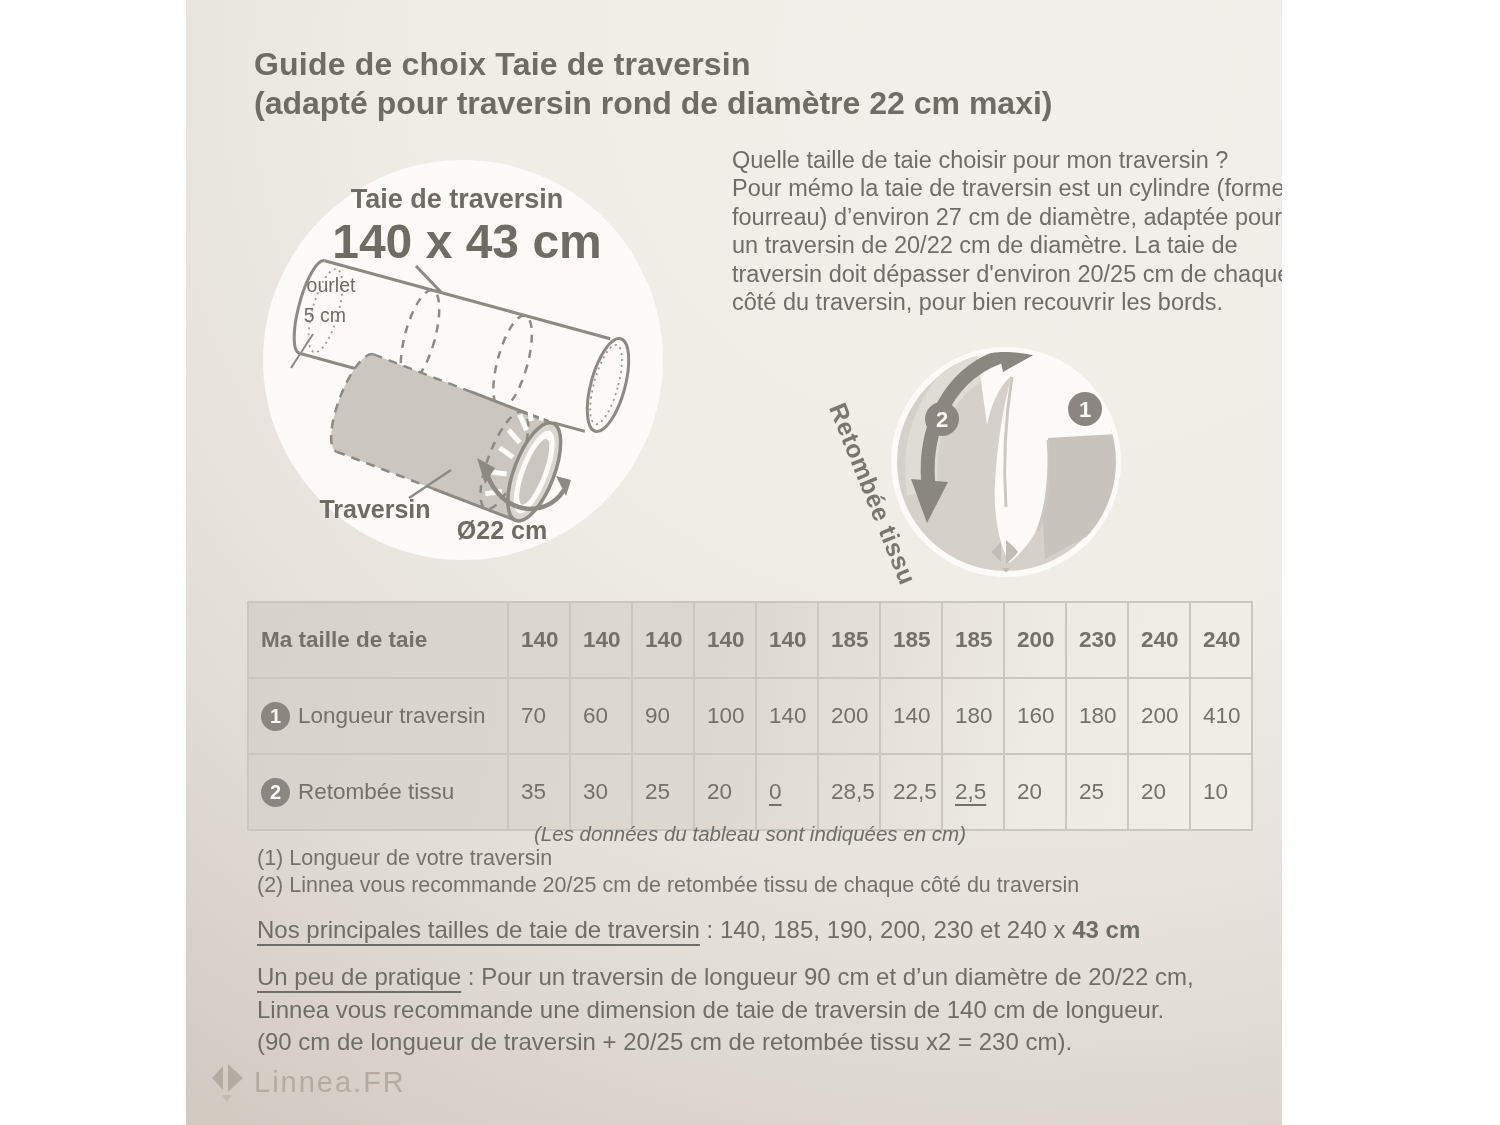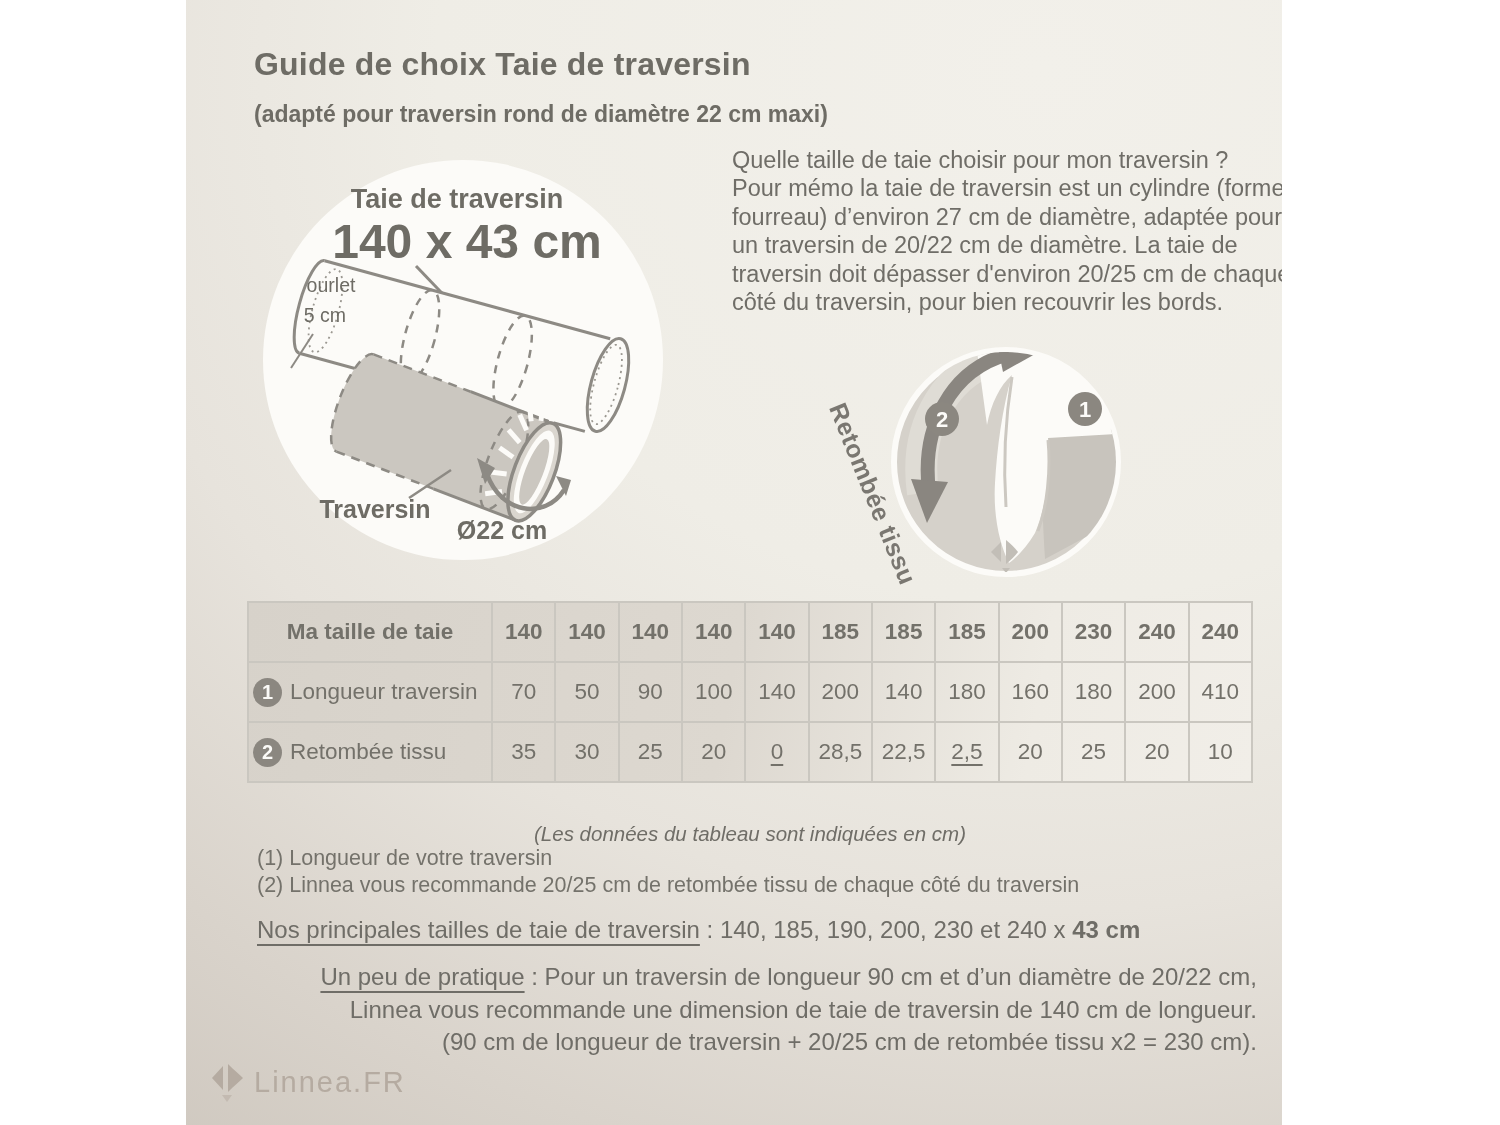--- a/index.html
+++ b/index.html
@@ -9,49 +9,49 @@
   }
   .canvas{
     position:absolute;left:186px;top:0;width:1096px;height:1125px;overflow:hidden;
     background:radial-gradient(145% 125% at 78% 6%,
       #f2f0ea 0%, #efede6 38%, #e7e3dc 60%, #d9d3cb 80%, #cbc4bb 100%);
   }
   .abs{position:absolute;}
   
   .page-title{left:68px;top:46px;}
   .page-title h1{margin:0;font-size:32px;font-weight:700;color:#6e6c65;letter-spacing:0.2px;}
-  .page-title .sub{margin-top:18px;font-size:23px;font-weight:700;color:#6e6c65;}
+  .page-title .sub{margin-top:2px;font-size:32px;font-weight:700;color:#6e6c65;}
   
   .intro{left:506px;top:146px;width:578px;font-size:23.5px;line-height:28.4px;
          color:#6f6d67;white-space:pre-line;margin-left:40px;}
   
   .circle-left{left:75px;top:158px;width:404px;height:404px;}
   .circle-right{left:699px;top:341px;width:242px;height:242px;}
   .retombee{left:664px;top:399px;transform:rotate(68deg);transform-origin:left top;
             font-size:25px;font-weight:700;color:#7a7771;white-space:nowrap;letter-spacing:0.5px;}
   
   table.guide{left:61px;top:601px;width:1006px;border-collapse:collapse;table-layout:fixed;
               position:absolute;font-size:22.5px;color:#73716a;
               background:linear-gradient(100deg,#d7d2ca 0%,#ddd8d0 48%,#eeebe4 78%,#f1eee8 100%);}
-  table.guide td{border:2px solid #cac7c0;height:50px;text-align:center;padding:4px;}
+  table.guide td{border:2px solid #cac7c0;height:50px;padding:12px;}
   table.guide{border:2px solid #a7a39b;}
   td.lblcell{text-align:left;padding-left:45px;}
   td.badgecell{text-align:left;padding-left:8px;}
   .cellflex{display:flex;align-items:center;gap:8px;}
   .badge{display:inline-flex;width:29px;height:29px;border-radius:50%;background:#8b8780;
          color:#fbfaf7;font-size:20px;font-weight:700;align-items:center;justify-content:center;flex:0 0 29px;}
   .bold{font-weight:700;}
   td.xcell{background:#c3bfb8;}
   .u{text-decoration:underline;text-underline-offset:5px;text-decoration-thickness:2px;}
   
   .tbl-note{left:61px;top:822px;width:1006px;text-align:center;font-size:20.5px;
             font-style:italic;color:#6f6d67;}
   .footnotes{left:71px;top:845px;font-size:21.5px;line-height:27px;color:#74726b;}
   .sizes-line{left:71px;top:916px;font-size:24px;color:#6f6d67;}
-  .practice{left:71px;top:961px;font-size:24px;line-height:32.5px;color:#6f6d67;width:1000px;text-align:right;}
+  .practice{left:71px;top:961px;font-size:24px;line-height:32.5px;color:#6f6d67;width:1000px;}
   .ul{ text-decoration:underline;text-underline-offset:6px;text-decoration-thickness:1.5px;}
   .logo{left:22px;top:1060px;display:flex;align-items:center;gap:8px;color:#b5aba1;text-align:center;}
   .logo-text{font-size:29px;letter-spacing:2px;font-weight:400;}
   svg text{font-family:"Liberation Sans", sans-serif;}
 </style>
 </head>
 <body>
 
 <div class="canvas">
 
@@ -177,21 +177,21 @@
       <td class="bold">240</td>
     </tr>
     <tr>
       <td class="badgecell">
         <span class="cellflex">
           <span class="badge">1</span>
           <span>Longueur traversin</span>
         </span>
       </td>
       <td>70</td>
-      <td>50</td>
+      <td>60</td>
       <td>90</td>
       <td>100</td>
       <td>140</td>
       <td>200</td>
       <td>140</td>
       <td>180</td>
       <td>160</td>
       <td>180</td>
       <td>200</td>
       <td>410</td>

